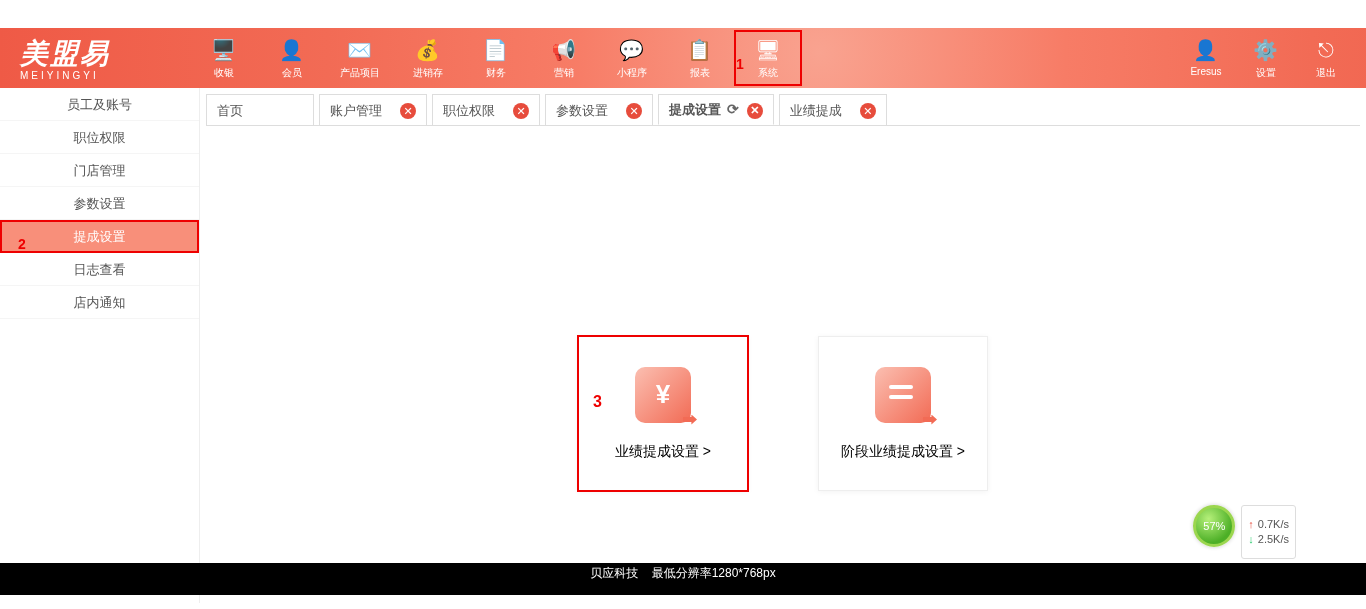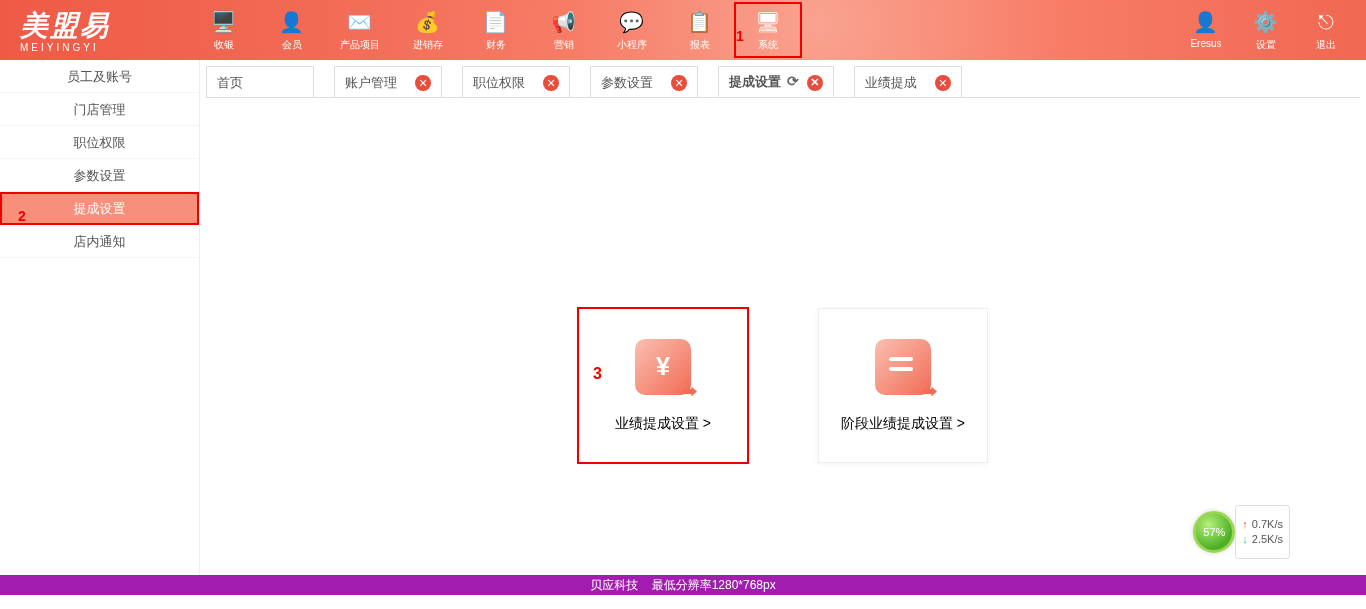--- a/index.html
+++ b/index.html
@@ -7,20 +7,21 @@
 
   
   .header {
     height: 60px;
     background: radial-gradient(circle at 60% 40%, #f9a390 0%, #f77c66 30%, #f26b55 60%, #ef5a46 100%);
     display: flex;
     align-items: center;
     padding: 0 10px;
     color: #fff;
     position: relative;
+    margin-top: 28px;
   }
   .logo { width: 180px; padding-left: 10px; }
   .logo-text { font-size: 28px; font-weight: bold; font-style: italic; letter-spacing: 2px; }
   .logo-sub { font-size: 10px; letter-spacing: 3px; margin-top: -3px; }
   .nav { display: flex; gap: 0; }
   .nav-item { width: 68px; text-align: center; cursor: pointer; padding: 6px 0; position: relative; }
   .nav-item.highlighted { outline: 2px solid #e00; outline-offset: -2px; }
   .nav-icon { height: 28px; display: flex; align-items: center; justify-content: center; font-size: 20px; }
   .nav-label { font-size: 10px; margin-top: 2px; }
   .badge-num { position: absolute; left: 2px; bottom: 14px; color: #e00; font-size: 14px; font-weight: bold; }
@@ -30,21 +31,21 @@
   
   .main { display: flex; height: 515px; }
   .sidebar { width: 200px; background: #fff; border-right: 1px solid #eee; }
   .sidebar-item { height: 33px; line-height: 33px; text-align: center; font-size: 13px; color: #555; cursor: pointer; position: relative; border-bottom: 1px solid #f5f5f5; }
   .sidebar-item.active { background: #f88f7a; color: #fff; outline: 2px solid #e00; outline-offset: -2px; }
   .sidebar-item .badge-num { left: 18px; top: 8px; bottom: auto; }
 
   
   .content { flex: 1; background: #fff; }
   .tabs { display: flex; height: 32px; border-bottom: 1px solid #ddd; margin: 6px 6px 0 6px; }
-  .tab { min-width: 108px; height: 31px; line-height: 31px; padding: 0 10px; border: 1px solid #ddd; border-bottom: none; margin-right: 20px; font-size: 13px; color: #555; background: #fff; display: flex; align-items: center; justify-content: space-between; cursor: pointer; }
+  .tab { min-width: 108px; height: 31px; line-height: 31px; padding: 0 10px; border: 1px solid #ddd; border-bottom: none; margin-right: 5px; font-size: 13px; color: #555; background: #fff; display: flex; align-items: center; justify-content: space-between; cursor: pointer; }
   .tab.active { border-bottom: 1px solid #fff; margin-bottom: -1px; font-weight: bold; }
   .tab .close-ic { width: 16px; height: 16px; border-radius: 50%; background: #e74c3c; color: #fff; font-size: 11px; display: inline-flex; align-items: center; justify-content: center; margin-left: 8px; }
   .tab .refresh-ic { font-size: 14px; margin-left: 6px; color: #666; }
 
   
   .card-area { display: flex; gap: 70px; justify-content: center; margin-top: 210px; }
   .card { width: 170px; height: 155px; background: #fff; box-shadow: 0 1px 6px rgba(0,0,0,0.05); border: 1px solid #eee; display: flex; flex-direction: column; align-items: center; justify-content: center; cursor: pointer; position: relative; }
   .card.highlighted { outline: 2px solid #e00; outline-offset: -1px; }
   .card-icon { width: 56px; height: 56px; border-radius: 10px; margin-bottom: 20px; position: relative; display: flex; align-items: center; justify-content: center; }
   .card-icon.yen { background: linear-gradient(135deg,#fbbfb1,#f26b55); }
@@ -53,24 +54,24 @@
   .card-icon.grid { background: none; display: grid; grid-template: 26px 26px / 26px 26px; gap: 4px; }
   .card-icon.grid span { background: linear-gradient(135deg,#fbbfb1,#f26b55); border-radius: 6px; }
   .card-icon.grid span.diamond { transform: rotate(45deg) scale(0.85); border-radius: 6px; }
   .card-icon.doc { background: linear-gradient(135deg,#fbbfb1,#f26b55); border-radius: 10px; }
   .card-icon.doc::before { content: ""; position: absolute; left: 14px; top: 18px; width: 24px; height: 4px; background: #fff; border-radius: 2px; box-shadow: 0 10px 0 #fff; }
   .card-icon.doc .arrow-out { position: absolute; right: -6px; bottom: -2px; width: 14px; height: 10px; background: #f26b55; clip-path: polygon(0 25%, 60% 25%, 60% 0, 100% 50%, 60% 100%, 60% 75%, 0 75%); }
   .card-label { font-size: 14px; color: #000000; }
   .card .badge-num { left: 14px; top: 56px; bottom: auto; font-size: 16px; }
 
   
-  .footer { position: absolute; left: 0; right: 0; bottom: 14px; height: 20px; background: #a21caf; color: #fff; font-size: 12px; text-align: center; line-height: 20px; }
-
-  
-  .net-widget { position: absolute; right: 76px; bottom: 50px; display: flex; align-items: center; }
+  .footer { position: absolute; left: 0; right: 0; bottom: 14px; height: 32px; background: #000000; color: #fff; font-size: 12px; text-align: center; line-height: 20px; }
+
+  
+  .net-widget { position: absolute; right: 70px; bottom: 50px; display: flex; align-items: flex-start; gap: 6px; }
   .net-circle { width: 42px; height: 42px; border-radius: 50%; background: radial-gradient(circle at 35% 30%, #b6f07a, #4caf26 70%); border: 3px solid #9bd64f; color: #fff; font-size: 11px; display: flex; align-items: center; justify-content: center; box-shadow: 0 0 4px rgba(0,0,0,.2); }
   .net-speeds { font-size: 11px; color: #555; line-height: 15px; background: rgba(255,255,255,.85); border: 1px solid #ddd; border-radius: 3px; padding: 11px 6px; }
   .net-speeds .up::before { content: "↑"; color: #e74c3c; margin-right: 4px; }
   .net-speeds .dn::before { content: "↓"; color: #2ecc71; margin-right: 4px; }
 </style>
 </head>
 <body>
 
 <div class="header">
   <div class="logo">
@@ -128,24 +129,25 @@
       <div class="nav-item">
         <div class="nav-icon">⎋</div>
     <div class="nav-label">退出</div>
       </div>
     </div>
 </div>
 
 <div class="main">
   <div class="sidebar" id="sidebar">
       <div class="sidebar-item">员工及账号</div>
+      <div class="sidebar-item">职位权限</div>
       <div class="sidebar-item">门店管理</div>
-      <div class="sidebar-item">职位权限</div>
       <div class="sidebar-item">参数设置</div>
       <div class="sidebar-item active">提成设置<span class="badge-num">2</span></div>
+      <div class="sidebar-item">日志查看</div>
       <div class="sidebar-item">店内通知</div>
     </div>
   <div class="content">
     <div class="tabs" id="tabs">
         <div class="tab">
           <span>首页</span>
           <span></span>
         </div>
         <div class="tab">
           <span>账户管理</span>

